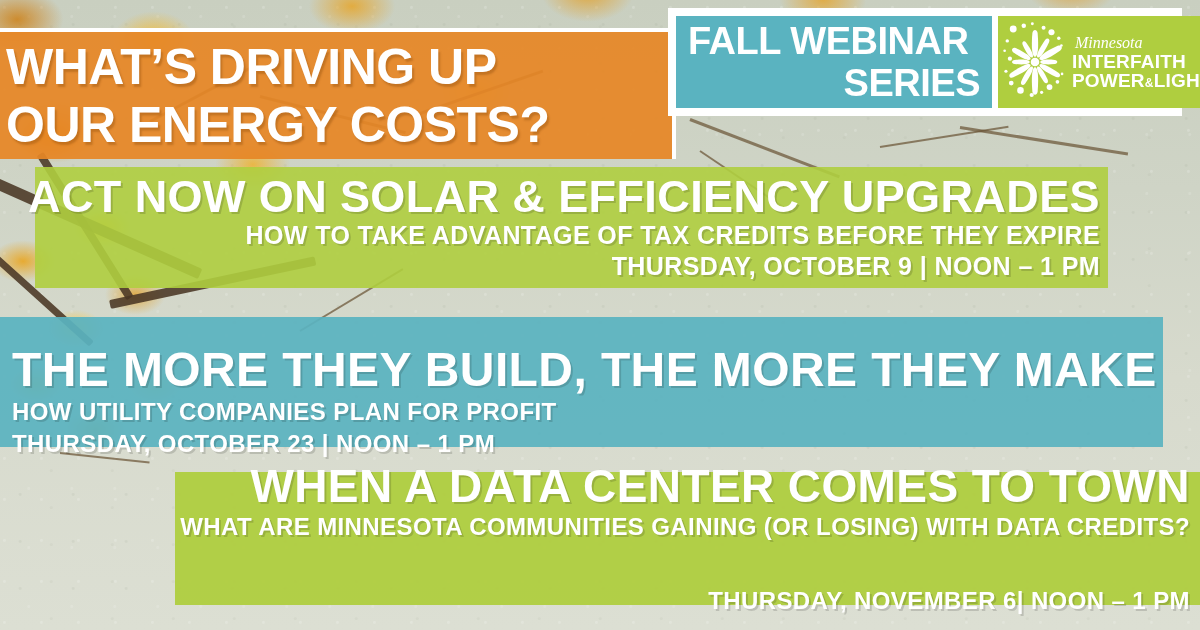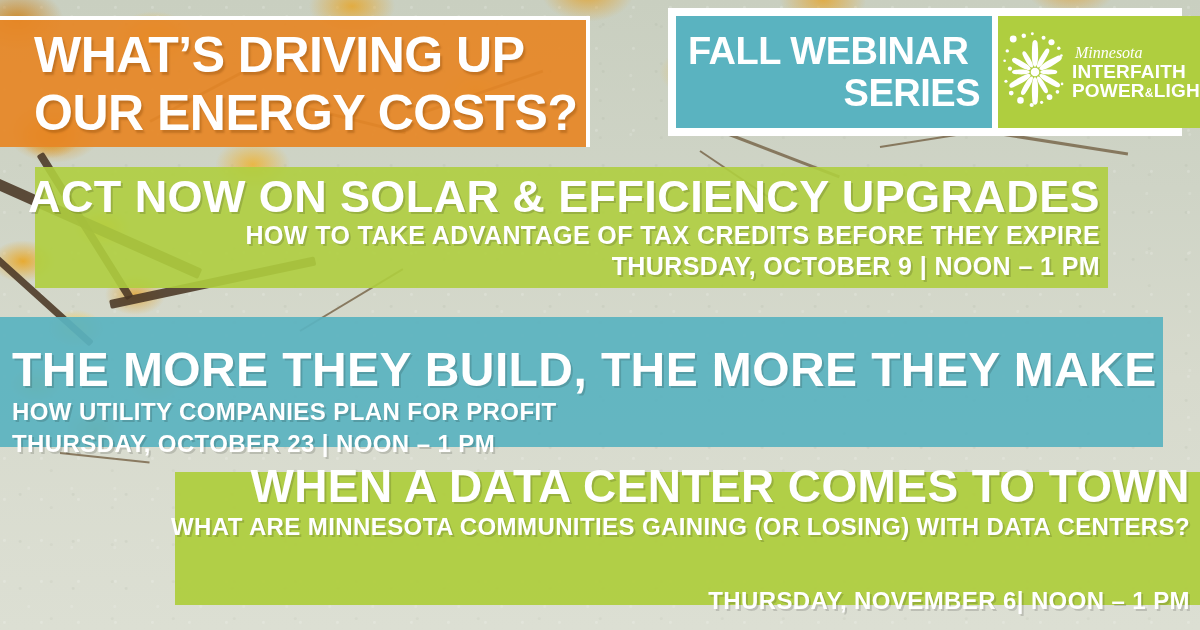--- a/index.html
+++ b/index.html
@@ -66,35 +66,35 @@
   .banner { position:absolute; }
   .cond {
     font-family:"Liberation Sans Narrow","Liberation Sans", sans-serif;
     font-weight:bold; color:#ffffff; letter-spacing:.4px;
     text-shadow:2px 2px 0 rgba(0,0,0,.14);
     white-space:nowrap;
   }
 
   
   #banner-headline {
-    left:0; top:16px; width:590px; height:131px;
+    left:0; top:28px; width:676px; height:131px;
     background:rgba(230,135,38,.93);
     border-top:4px solid #ffffff; border-right:4px solid #ffffff;
     display:flex; flex-direction:column; justify-content:center;
-    padding-left:34px;
+    padding-left:6px;
   }
   #banner-headline .line {
     font-family:"Liberation Sans", sans-serif; font-weight:bold;
     color:#fff; font-size:50px; line-height:58px; letter-spacing:-.5px;
     text-shadow:2px 3px 2px rgba(120,60,0,.30);
   }
 
   
   #series-block {
-    left:668px; top:8px; width:514px; height:128px;
+    left:668px; top:8px; width:514px; height:108px;
     background:#ffffff; padding:8px; display:flex; gap:6px;
   }
   #series-box {
     flex:0 0 316px; background:#5ab3c0; position:relative;
     display:flex; flex-direction:column; justify-content:center;
     padding:0 12px;
   }
   #series-box .sline1 {
     font-family:"Liberation Sans", sans-serif; font-weight:bold;
     color:#fff; font-size:38px; line-height:42px; text-align:left;
@@ -277,15 +277,15 @@
 </div>
 
 <div class="banner" id="banner-build">
   <div class="cond t1">THE MORE THEY BUILD, THE MORE THEY MAKE</div>
   <div class="cond t2">HOW UTILITY COMPANIES PLAN FOR PROFIT</div>
   <div class="cond t3">THURSDAY, OCTOBER 23  |  NOON – 1 PM</div>
 </div>
 
 <div class="banner" id="banner-datacenter">
   <div class="cond t1">WHEN A DATA CENTER COMES TO TOWN</div>
-  <div class="cond t2">WHAT ARE MINNESOTA COMMUNITIES GAINING (OR LOSING) WITH DATA CENTERS?</div>
+  <div class="cond t2">WHAT ARE MINNESOTA COMMUNITIES GAINING (OR LOSING) WITH DATA CREDITS?</div>
   <div class="cond t3">THURSDAY, NOVEMBER 6|  NOON – 1 PM</div>
 </div>
 
 </body></html>

